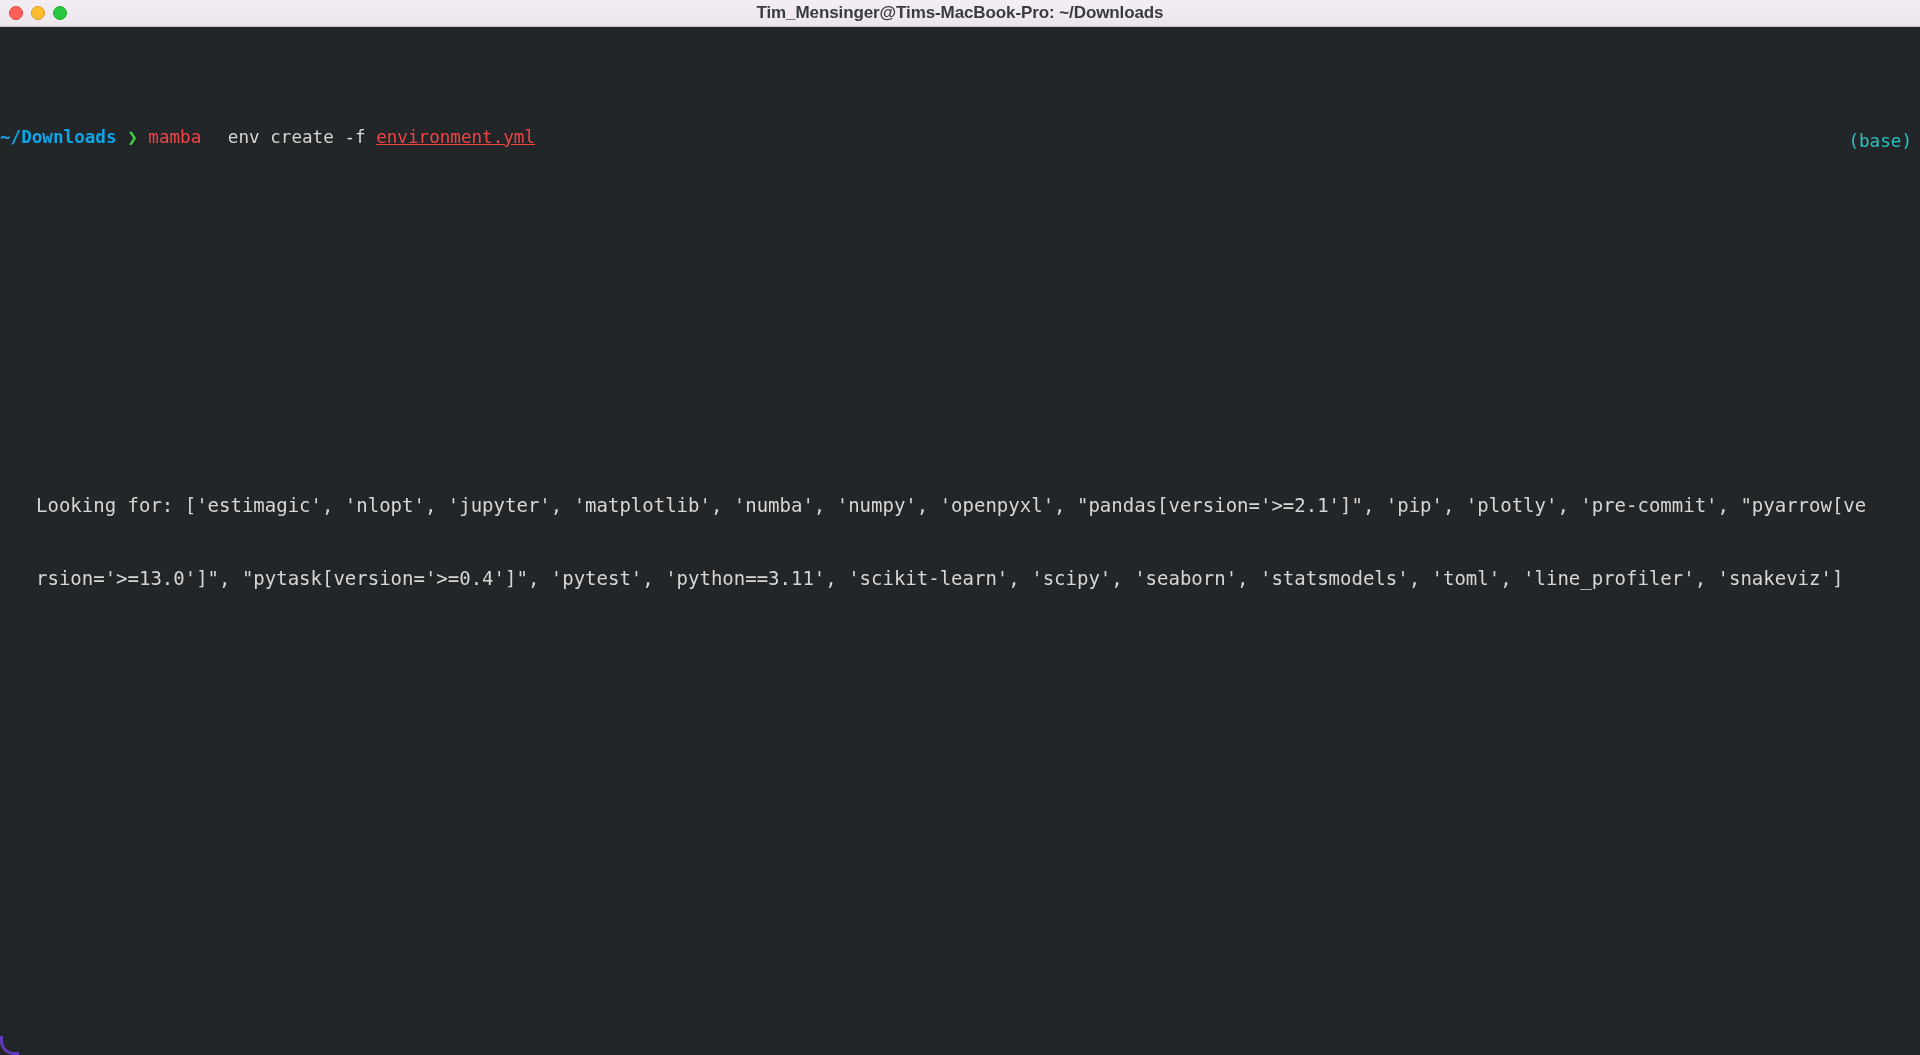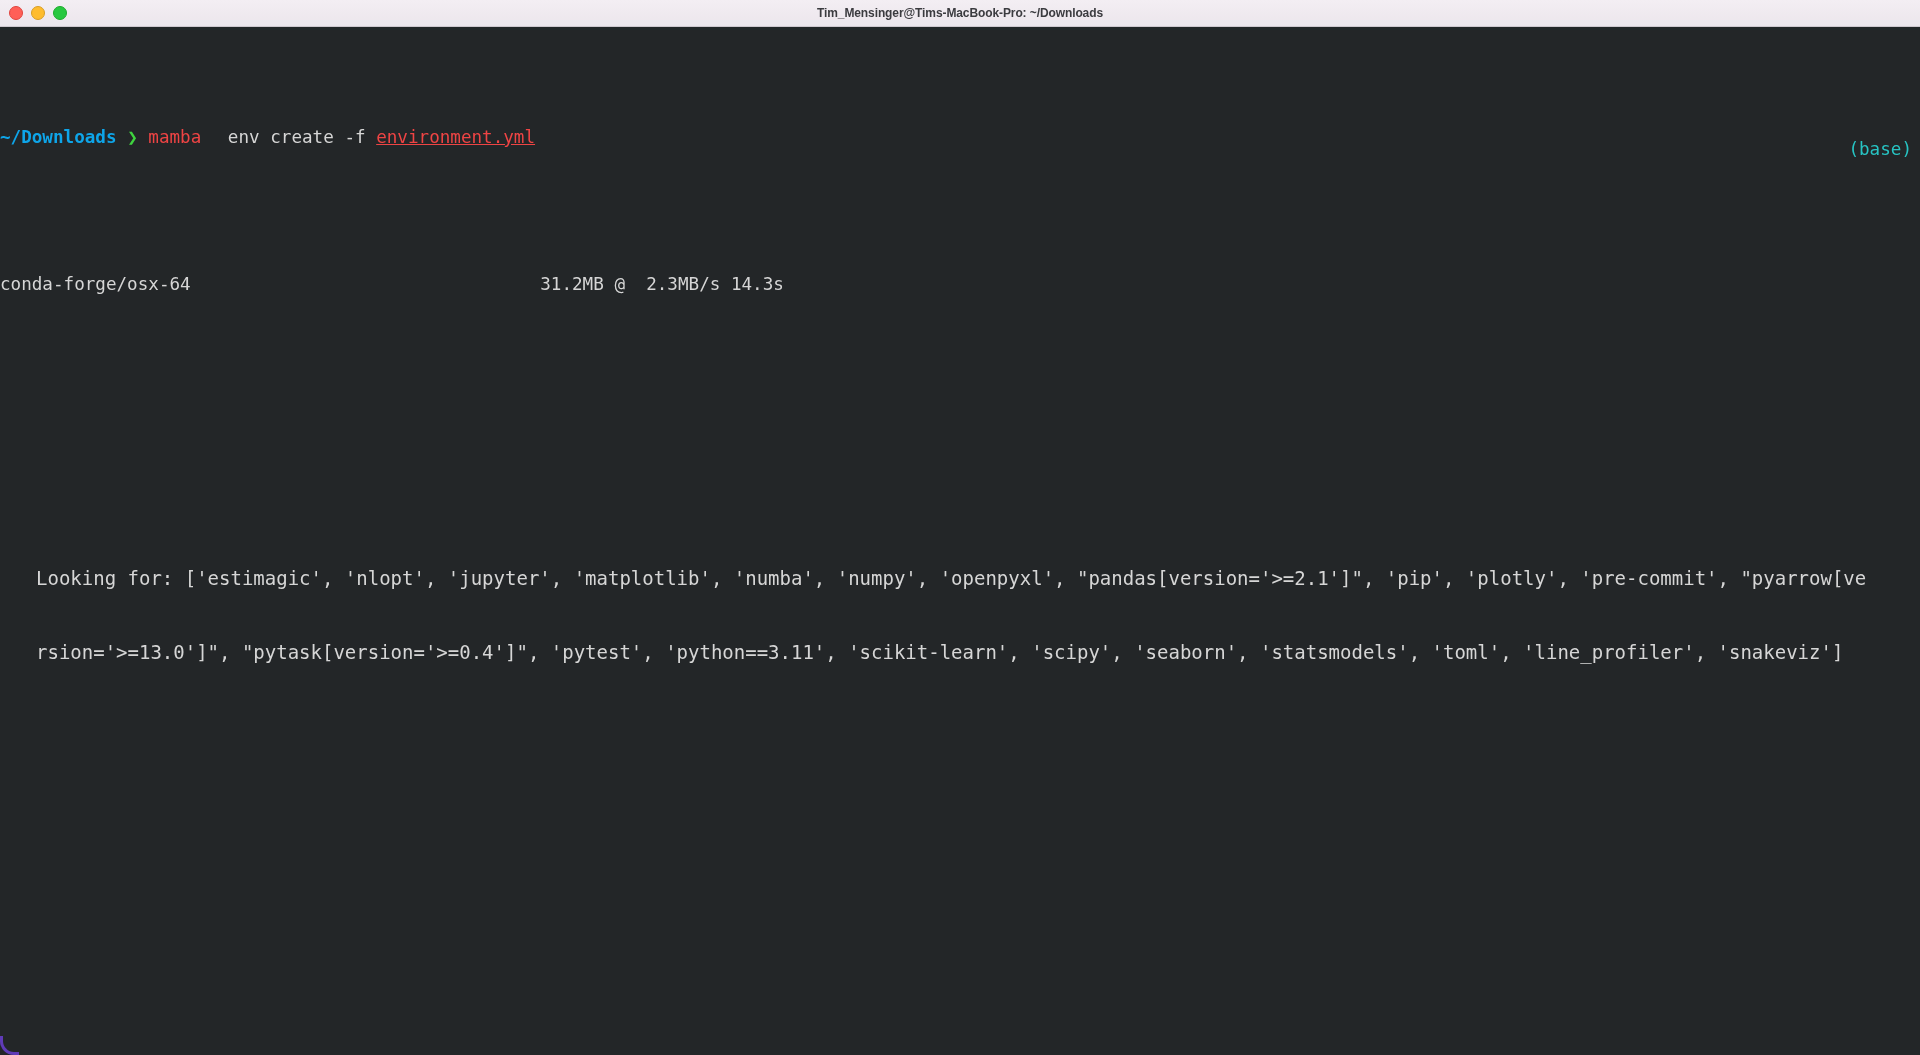--- a/index.html
+++ b/index.html
@@ -50,21 +50,21 @@
     display: block;
   }
   .light.close   { background: #ff5f57; border: 1px solid #e0443e; }
   .light.min     { background: #febc2e; border: 1px solid #d89e24; }
   .light.max     { background: #28c840; border: 1px solid #1dab2c; }
 
   #window-title {
     width: 100%;
     text-align: center;
     font-family: "Liberation Sans", sans-serif;
-    font-size: 12px;
+    font-size: 17px;
     font-weight: bold;
     color: #3b3b3f;
     letter-spacing: -0.1px;
     user-select: none;
   }
 
   
   #terminal {
     flex: 1 1 auto;
     background: #232628;
@@ -94,21 +94,21 @@
   .c-base      { color: #27c4c4; }
   .c-txt       { color: #d6d6d6; }
 
   #prompt-line {
     position: relative;
     height: 24.5px;
   }
   #prompt-right {
     position: absolute;
     right: 8px;
-    top: 12px;
+    top: 4px;
   }
 
   .wrapline {
     white-space: pre;
     font-size: 19px;
     line-height: 24.5px;
     padding-left: 36px;
   }
 
   
@@ -138,21 +138,20 @@
     <div id="window-title">Tim_Mensinger@Tims-MacBook-Pro: ~/Downloads</div>
   </div>
 
   <div id="terminal">
 
     
     <div class="line" id="prompt-line"><span class="c-path">~/Downloads</span><span class="c-txt"> </span><span class="c-arrow">❯</span><span class="c-txt"> </span><span class="c-cmd">mamba</span><span class="c-arg"> env create -f </span><span class="c-file">environment.yml</span><span id="prompt-right" class="c-base">(base)</span></div>
 
     
 
-    <div class="line"><span>conda-forge/osx-64</span><span>                                 </span><span>31.2MB</span><span> @  </span><span>2.3MB/s</span><span> </span><span>14.3s</span></div>
 
     <div class="line blank"></div>
     <div class="line blank"></div>
 
     
     <div class="line wrapline">Looking for: ['estimagic', 'nlopt', 'jupyter', 'matplotlib', 'numba', 'numpy', 'openpyxl', "pandas[version='&gt;=2.1']", 'pip', 'plotly', 'pre-commit', "pyarrow[ve</div>
     <div class="line wrapline">rsion='&gt;=13.0']", "pytask[version='&gt;=0.4']", 'pytest', 'python==3.11', 'scikit-learn', 'scipy', 'seaborn', 'statsmodels', 'toml', 'line_profiler', 'snakeviz']</div>
 
     <div class="line blank"></div>
     <div class="line blank"></div>

